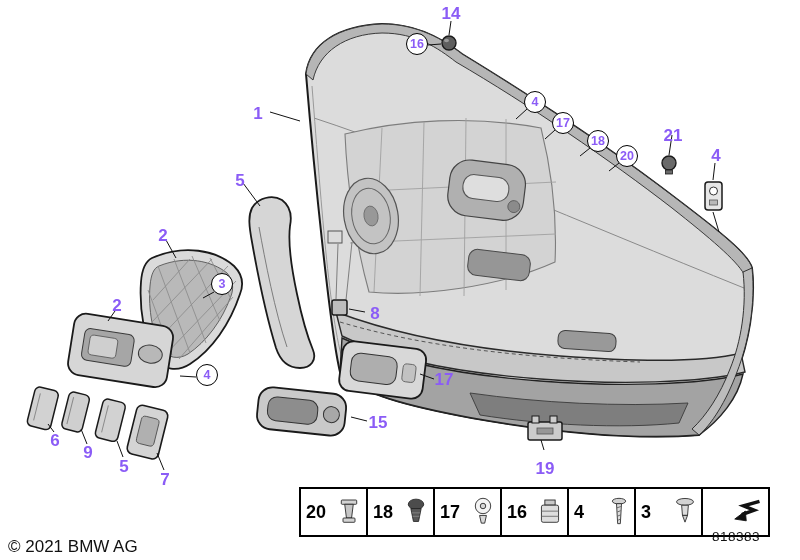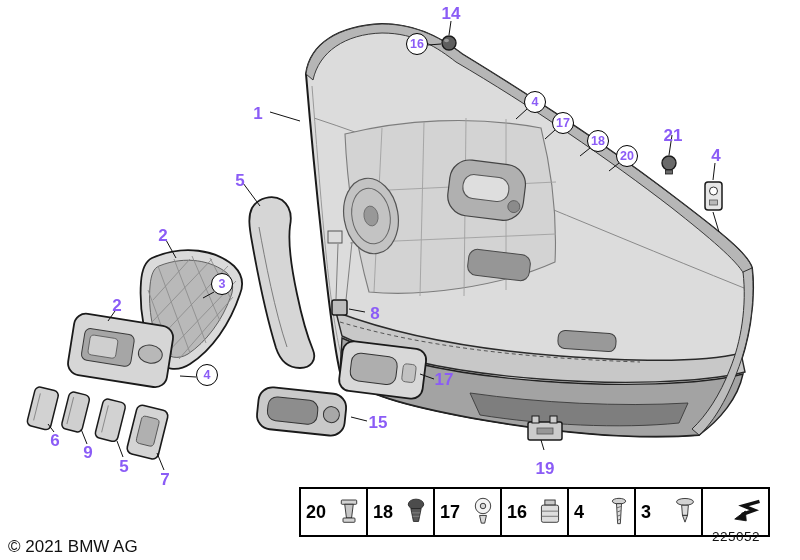--- a/index.html
+++ b/index.html
@@ -266,15 +266,15 @@
         <svg width="30" height="32" viewBox="0 0 34 36">
           <path d="M30,6 L12,11 L24,16 L10,21" fill="none" stroke="#111" stroke-width="4"></path>
           <path d="M14,17 L2,26 L15,28 Z" fill="#111" stroke="#111"></path>
         </svg>
       </span>
     </div>
 
   </div>
 
   <div class="footer-copyright">© 2021 BMW AG</div>
-  <div class="footer-number">225052</div>
+  <div class="footer-number">818383</div>
 
 </div>
 
 </body></html>

